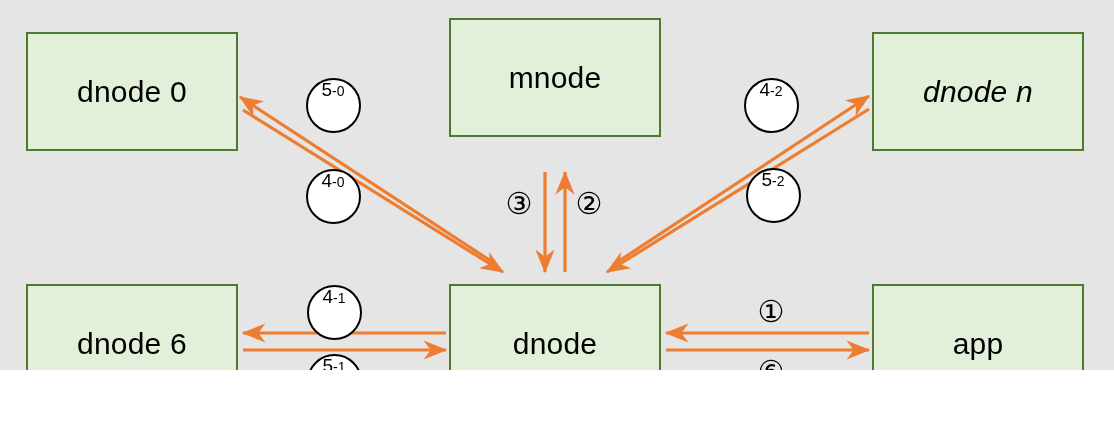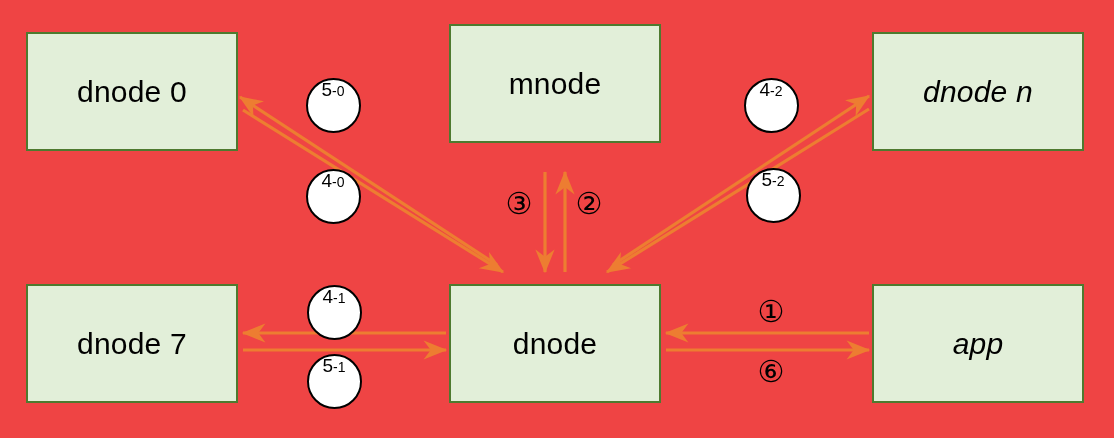--- a/index.html
+++ b/index.html
@@ -6,22 +6,22 @@
     margin: 0;
     padding: 0;
     background: #ffffff;
   }
   body {
     font-family: "Liberation Sans", sans-serif;
   }
   #canvas {
     position: relative;
     width: 1114px;
-    height: 438px;
-    background: #ef4444;
+    height: 370px;
+    background: #e5e5e5;
     overflow: hidden;
   }
   .node-box {
     position: absolute;
     box-sizing: border-box;
     background: #e2efd9;
     border: 2.5px solid #4e7a2f;
     display: flex;
     align-items: center;
     justify-content: center;
@@ -122,37 +122,37 @@
 
     <g>
       <line x1="666" y1="350" x2="869" y2="350" stroke="#ED7D31" stroke-width="3.2" marker-end="url(#ah)"></line>
     </g>
   </svg>
 
   <div class="node-box" style="left:26px;  top:32px;  width:212px; height:119px;">
     <span class="node-label">dnode 0</span>
   </div>
 
-  <div class="node-box" style="left:449px; top:24px;  width:212px; height:119px;">
+  <div class="node-box" style="left:449px; top:18px;  width:212px; height:119px;">
     <span class="node-label">mnode</span>
   </div>
 
   <div class="node-box" style="left:872px; top:32px;  width:212px; height:119px;font-style:italic;">
     <span class="node-label">dnode n</span>
   </div>
 
   <div class="node-box" style="left:26px;  top:284px; width:212px; height:119px;">
-    <span class="node-label">dnode 7</span>
+    <span class="node-label">dnode 6</span>
   </div>
 
   <div class="node-box" style="left:449px; top:284px; width:212px; height:119px;">
     <span class="node-label">dnode</span>
   </div>
 
-  <div class="node-box" style="left:872px; top:284px; width:212px; height:119px;font-style:italic;">
+  <div class="node-box" style="left:872px; top:284px; width:212px; height:119px;">
     <span class="node-label">app</span>
   </div>
 
   <div class="marker-circle" style="left:305.5px; top:77.5px; width:55px; height:55px;">
     <span class="num-main">5</span>
       <span class="num-sub">-0</span>
   </div>
 
   <div class="marker-circle" style="left:305.5px; top:168.5px; width:55px; height:55px;">
     <span class="num-main">4</span>

